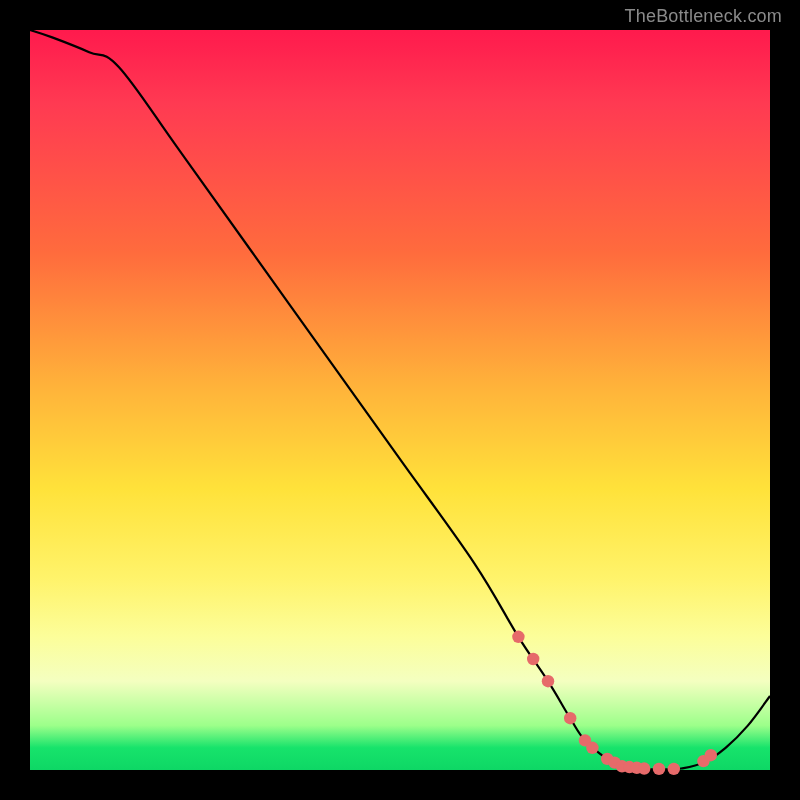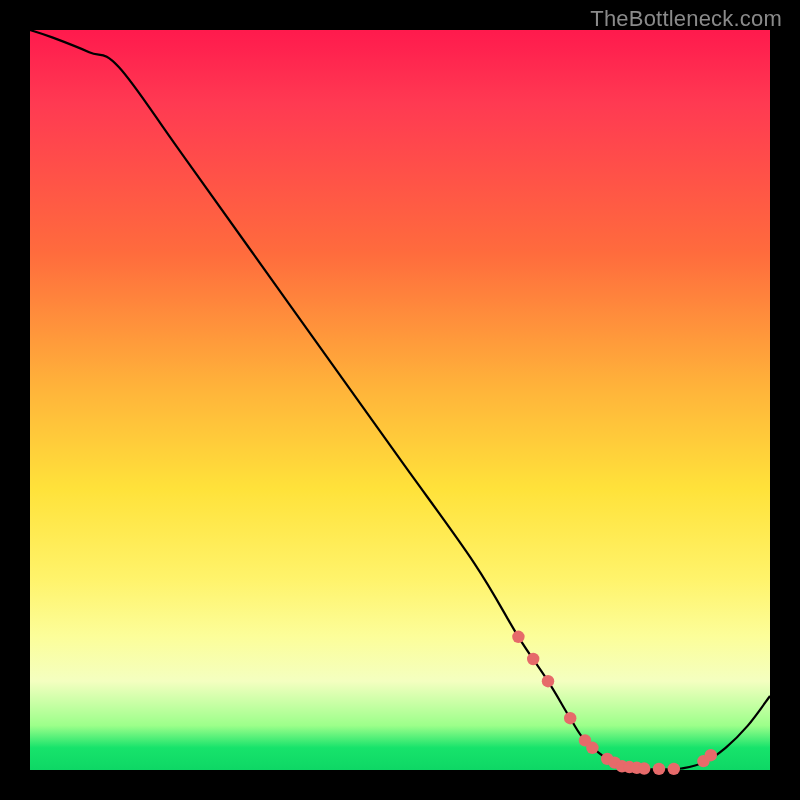--- a/index.html
+++ b/index.html
@@ -37,21 +37,21 @@
       #9cff8a 94%,
       #17e36b 97%,
       #0ed765 100%
     );
   }
   .watermark {
     position: absolute;
     top: 6px;
     right: 18px;
     color: #8a8a8a;
-    font-size: 22px;
+    font-size: 18px;
     letter-spacing: 0.2px;
     z-index: 5;
     margin-left: 48px;
   }
   svg.curve {
     position: absolute;
     left: 0;
     top: 0;
     width: 740px;
     height: 740px;

